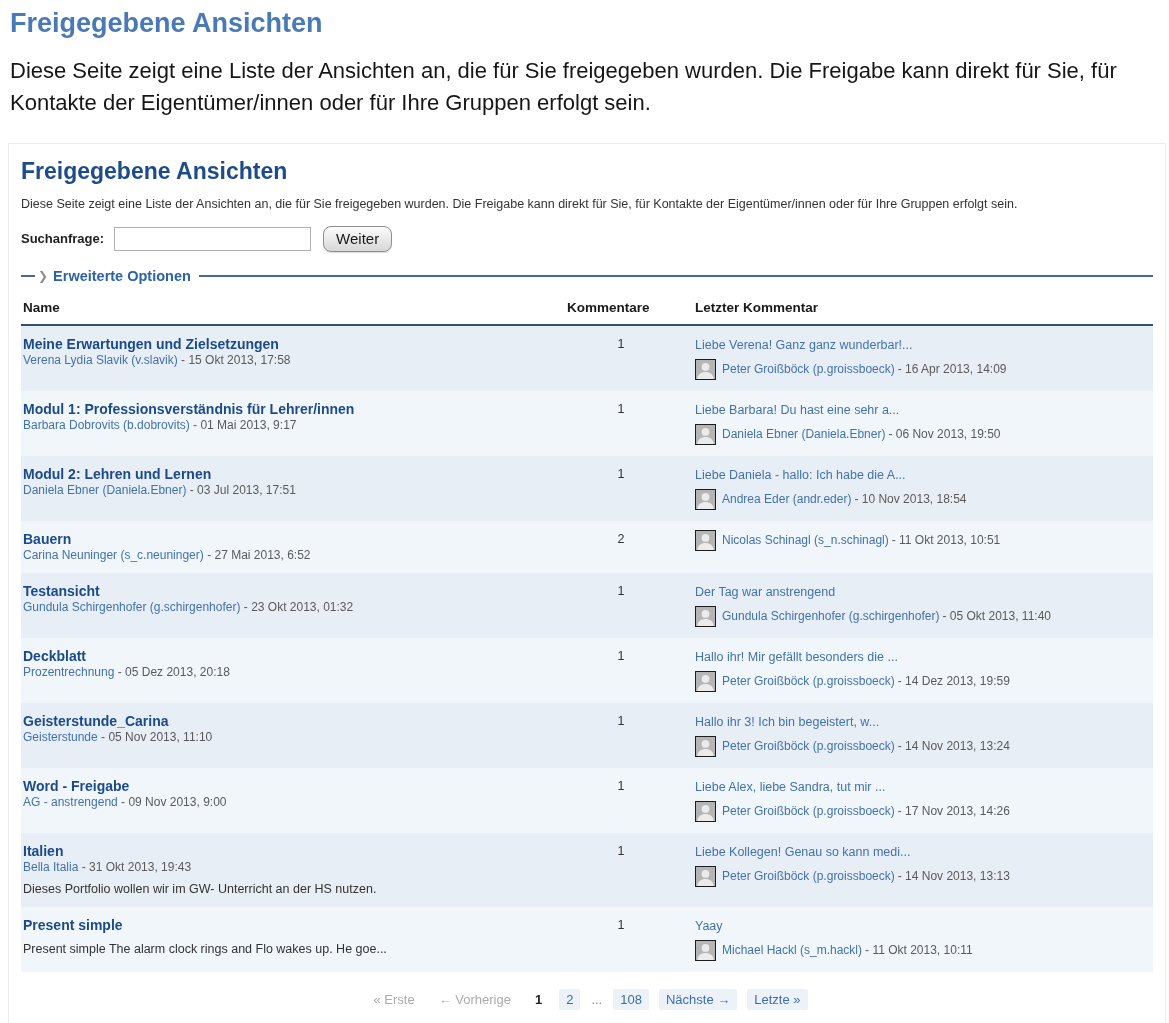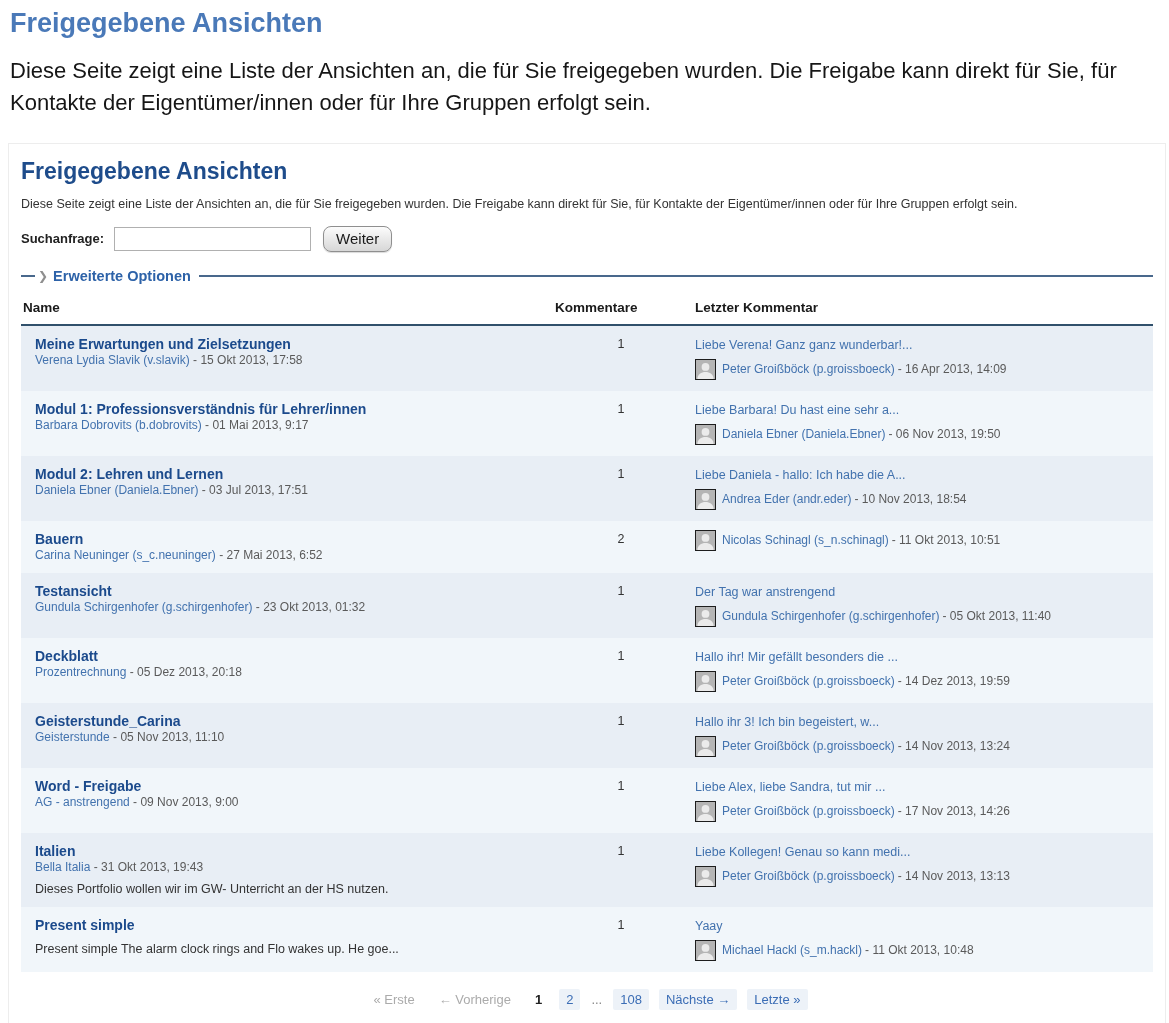--- a/index.html
+++ b/index.html
@@ -56,27 +56,26 @@
   .adv-dash { width: 14px; border-top: 2px solid #49688c; }
   .adv-chevron { color: #8f8f8f; font-size: 12px; font-weight: bold; margin: 0 5px 0 3px; }
   .adv-label { color: #2d62a8; font-weight: bold; font-size: 14.5px; margin-right: 8px; }
   .adv-line { flex: 1; border-top: 2px solid #49688c; }
 
   .thead {
     display: flex; align-items: flex-end;
     font-size: 13.5px; font-weight: bold; color: #1a1a1a;
     padding: 6px 0 9px 0;
     border-bottom: 2px solid #30506b;
-    gap: 12px;
   }
   .c-name { flex: 1; padding-left: 2px; }
   .c-com  { width: 108px; margin-right: 20px; }
   .c-last { width: 458px; }
 
-  .trow { display: flex; padding: 9px 0 11px 12px; }
+  .trow { display: flex; padding: 9px 0 11px 0; }
   .trow-odd  { background: #e8eef5; }
   .trow-even { background: #f1f6fa; }
 
   .cell-name { flex: 1; padding-left: 2px; }
   .view-title { font-size: 14px; font-weight: bold; color: #1b4a8c; display: inline-block; }
   .author-line { font-size: 12px; }
   .author-line a { color: #4272ae; }
   .date { color: #5a5a5a; }
   .view-desc { margin-top: 8px; font-size: 12.5px; color: #333; }
 
@@ -368,21 +367,21 @@
       <a class="comment-title">Yaay</a>
       <div class="commenter-line">
         <span class="avatar">
           <svg viewBox="0 0 20 20" xmlns="http://www.w3.org/2000/svg">
             <rect width="20" height="20" fill="#b5b5b5"></rect>
             <circle cx="10" cy="7.3" r="4.1" fill="#ebebeb"></circle>
             <path d="M1.5 20c0-5 4-7.4 8.5-7.4s8.5 2.4 8.5 7.4z" fill="#ebebeb"></path>
           </svg>
         </span>
         <a>Michael Hackl (s_m.hackl)</a>
-        <span class="date">- 11 Okt 2013, 10:48</span>
+        <span class="date">- 11 Okt 2013, 10:11</span>
       </div>
     </div>
   </div>
         </div>
     </div>
 
     <div class="pagination" id="pagination">
         <span class="pg pg-disabled">« Erste</span>
         <span class="pg pg-disabled">← Vorherige</span>
         <span class="pg pg-current">1</span>

